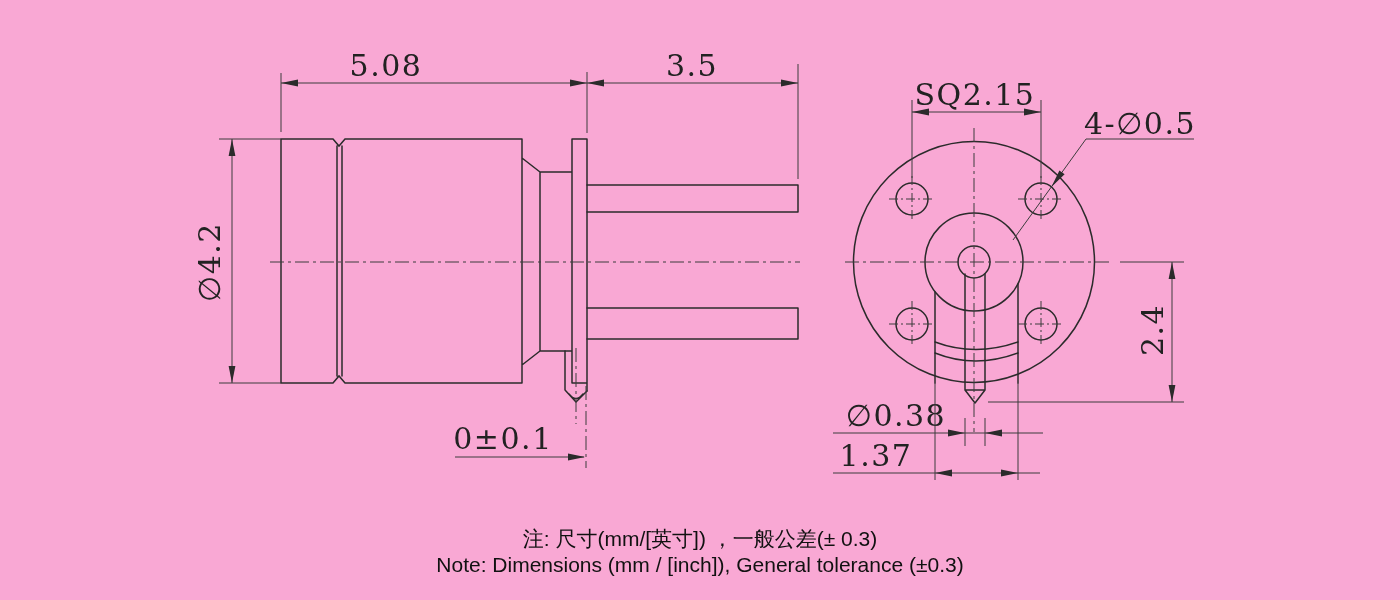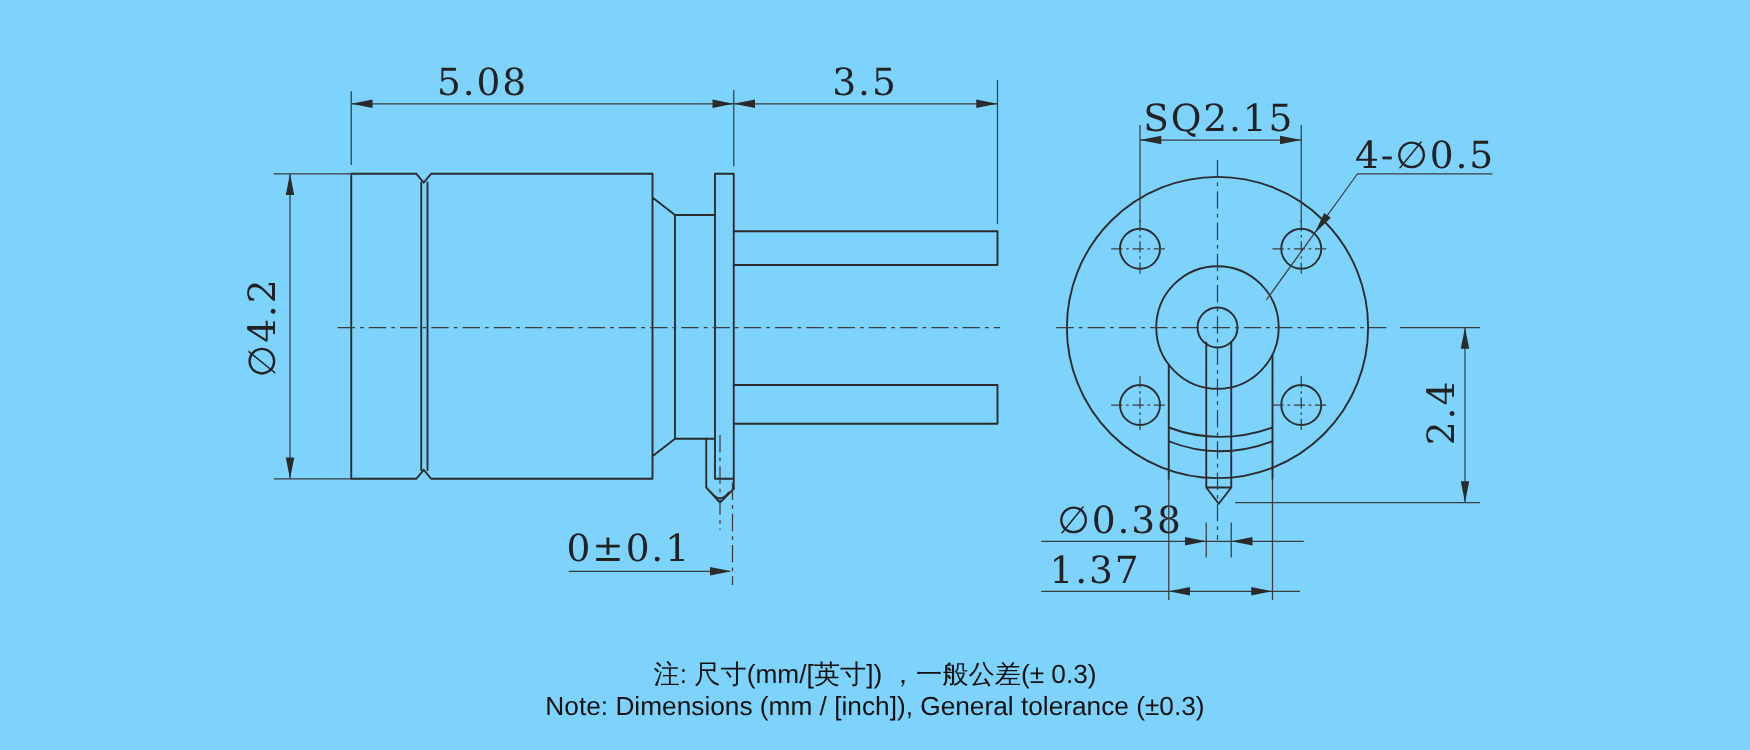--- a/index.html
+++ b/index.html
@@ -1,16 +1,16 @@
 <!DOCTYPE html>
 <html><head>
 <meta charset="utf-8">
 <style>
   html,body{margin:0;padding:0;background:#ffffff;}
-  .canvas{position:relative;width:1400px;height:600px;background:#7dd3fc;overflow:hidden;}
+  .canvas{position:relative;width:1400px;height:600px;background:#f9a8d4;overflow:hidden;}
   svg{position:absolute;left:0;top:0;}
   .ol{fill:none;stroke:#2b2b2b;stroke-width:1.5;stroke-linecap:round;stroke-linejoin:miter;}
   .tn{fill:none;stroke:#3d3d3d;stroke-width:1;}
   .cl{fill:none;stroke:#3d3d3d;stroke-width:1;stroke-dasharray:14 4 3 4;}
   .ch{fill:none;stroke:#3d3d3d;stroke-width:1;stroke-dasharray:9 3 2 3;}
   .ar{fill:#2b2b2b;stroke:none;}
   .dim{font-family:"DejaVu Serif","Liberation Serif",serif;font-size:30px;fill:#222;letter-spacing:1.5px;}
   .note{font-family:"Liberation Sans","DejaVu Sans",sans-serif;font-size:21px;fill:#111;}
 </style>
 </head>

